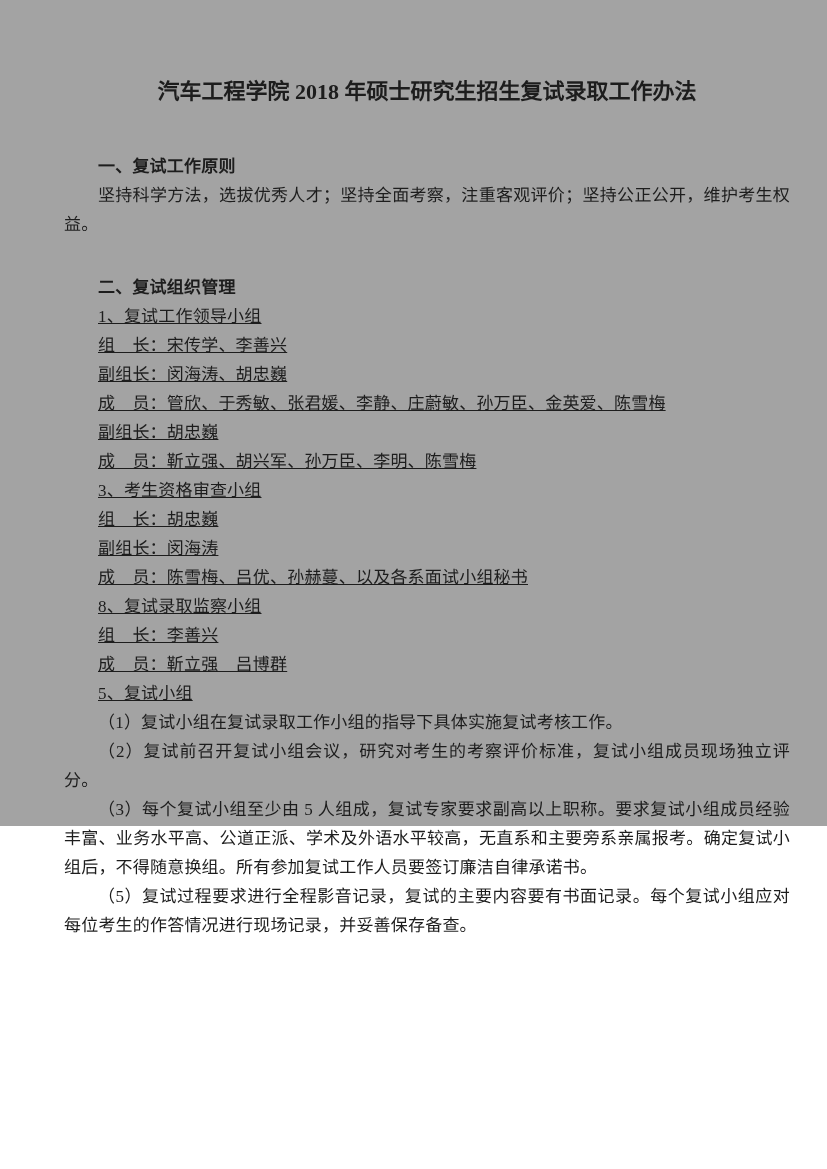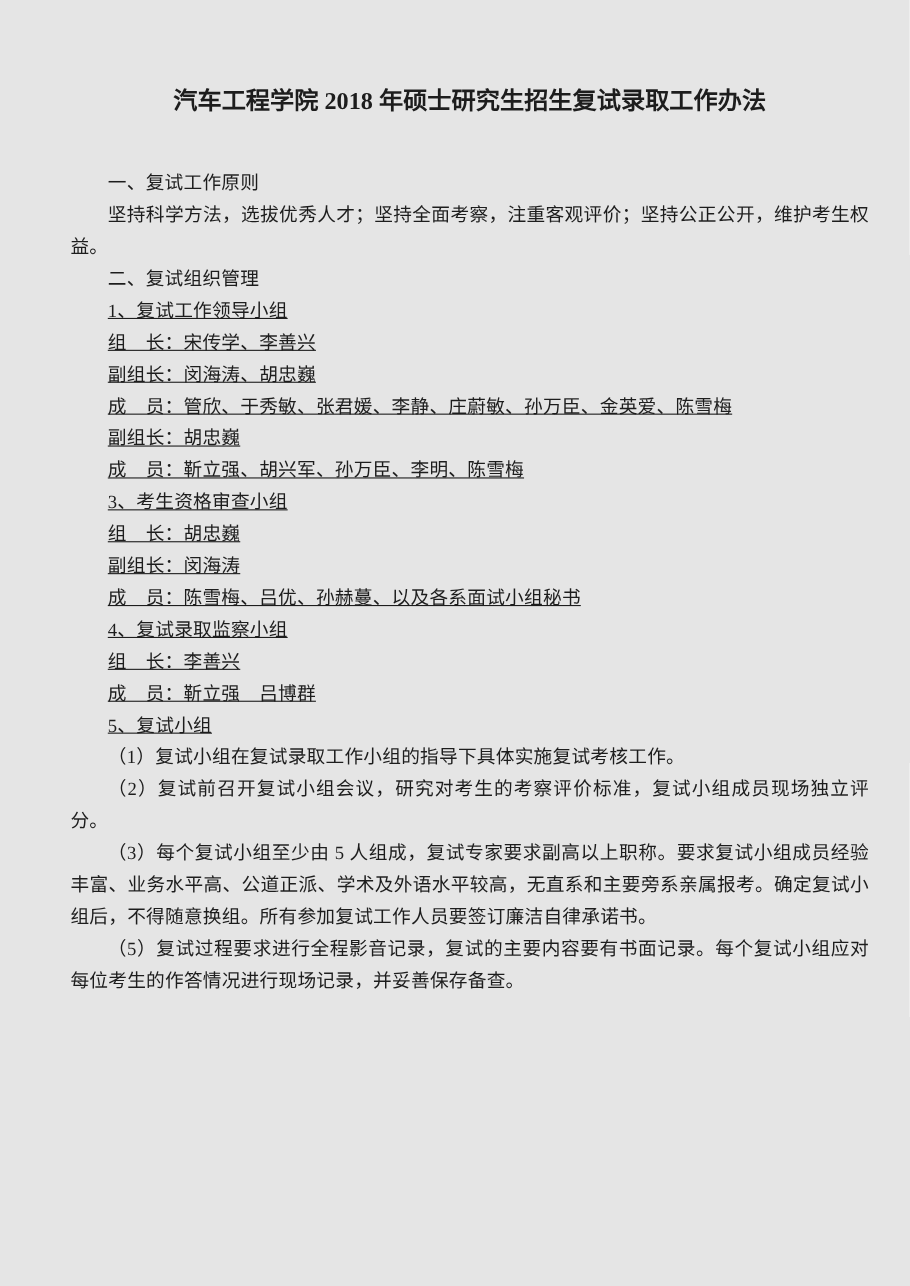--- a/index.html
+++ b/index.html
@@ -10,44 +10,45 @@
     width: 827px;
     height: 1169px;
     background: #ffffff;
     color: #1d1d1d;
     font-family: "Liberation Serif", "DejaVu Serif", serif;
     overflow: hidden;
   }
   .page {
     box-sizing: border-box;
     width: 827px;
-    height: 1169px;
+    height: 826px;
     padding: 76px 37px 0 64px;
-    background: #e5e5e5;
+    background: #a3a3a3;
   }
   .doc-title {
     margin: 0 0 44px 0;
     font-size: 22px;
     line-height: 32px;
     font-weight: bold;
     text-align: center;
     text-indent: 0;
   }
   p {
     margin: 0;
     font-size: 17px;
     line-height: 29px;
     text-indent: 2em;
     letter-spacing: 0.2px;
   }
   .para {
     text-align: justify;
   }
   .heading {
-    font-weight: normal;
+    font-weight: bold;
+    margin-top: 34px;
   }
   .roster-line {
     white-space: pre-wrap;
     text-decoration: underline;
   }
 </style>
 </head>
 <body>
 
 <div class="page">
@@ -64,21 +65,21 @@
     <p class="roster-line">1、复试工作领导小组</p>
     <p class="roster-line">组　长：宋传学、李善兴</p>
     <p class="roster-line">副组长：闵海涛、胡忠巍</p>
     <p class="roster-line">成　员：管欣、于秀敏、张君媛、李静、庄蔚敏、孙万臣、金英爱、陈雪梅</p>
     <p class="roster-line">副组长：胡忠巍</p>
     <p class="roster-line">成　员：靳立强、胡兴军、孙万臣、李明、陈雪梅</p>
     <p class="roster-line">3、考生资格审查小组</p>
     <p class="roster-line">组　长：胡忠巍</p>
     <p class="roster-line">副组长：闵海涛</p>
     <p class="roster-line">成　员：陈雪梅、吕优、孙赫蔓、以及各系面试小组秘书</p>
-    <p class="roster-line">4、复试录取监察小组</p>
+    <p class="roster-line">8、复试录取监察小组</p>
     <p class="roster-line">组　长：李善兴</p>
     <p class="roster-line">成　员：靳立强　吕博群</p>
     <p class="roster-line">5、复试小组</p>
   </div>
 
   <div>
     <p class="para">（1）复试小组在复试录取工作小组的指导下具体实施复试考核工作。</p>
     <p class="para">（2）复试前召开复试小组会议，研究对考生的考察评价标准，复试小组成员现场独立评分。</p>
     <p class="para">（3）每个复试小组至少由 5 人组成，复试专家要求副高以上职称。要求复试小组成员经验丰富、业务水平高、公道正派、学术及外语水平较高，无直系和主要旁系亲属报考。确定复试小组后，不得随意换组。所有参加复试工作人员要签订廉洁自律承诺书。</p>
     <p class="para">（5）复试过程要求进行全程影音记录，复试的主要内容要有书面记录。每个复试小组应对每位考生的作答情况进行现场记录，并妥善保存备查。</p>

